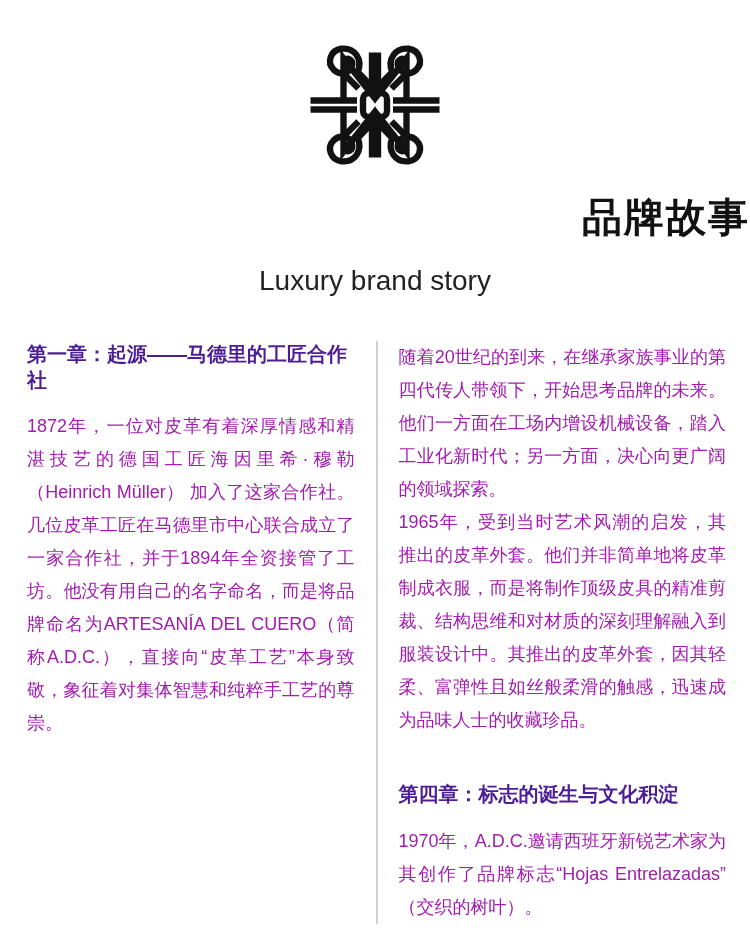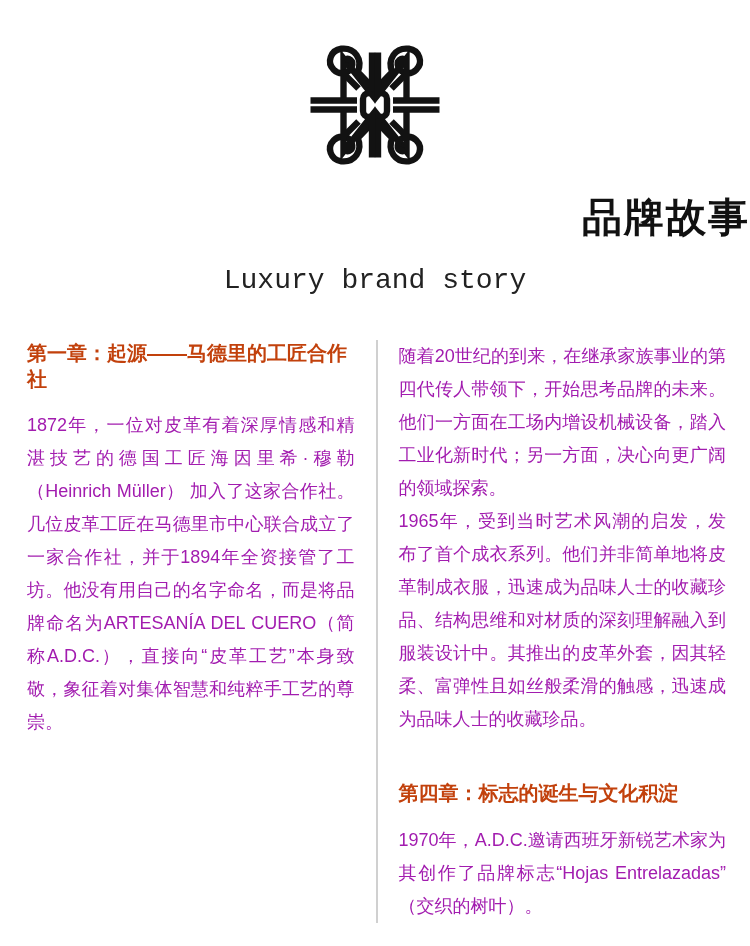--- a/index.html
+++ b/index.html
@@ -23,42 +23,41 @@
     font-weight: 700;
     letter-spacing: 2px;
     color: #111111;
   }
   .page-subtitle {
     margin-top: 20px;
     text-align: center;
     font-size: 28px;
     font-weight: 400;
     color: #222222;
-    font-family: Liberation Mono, monospace;
   }
 
   
   .columns {
     display: flex;
     align-items: stretch;
     margin-top: 44px;
     padding: 0 24px 30px 27px;
   }
   .col { flex: 1 1 0; min-width: 0; }
   .divider {
     width: 2px;
     background: #d0d0d0;
     margin: 0 21px;
   }
   .chapter + .chapter { margin-top: 44px; }
   .chapter-heading {
     font-size: 20px;
     line-height: 26px;
     font-weight: 700;
-    color: #c2410c;
+    color: #4c1d95;
     margin-bottom: 17px;
   }
   .chapter + .chapter .chapter-heading { margin-bottom: 18px; }
   .chapter p {
     font-size: 18px;
     line-height: 33px;
     color: #a21caf;
     text-align: justify;
   }
 </style>
@@ -97,21 +96,21 @@
       </section>
 
     </div>
 
     <div class="divider"></div>
 
     <div class="col">
 
       <section class="chapter">
         <p>随着20世纪的到来，在继承家族事业的第四代传人带领下，开始思考品牌的未来。他们一方面在工场内增设机械设备，踏入工业化新时代；另一方面，决心向更广阔的领域探索。</p>
-        <p>1965年，受到当时艺术风潮的启发，发布了首个成衣系列。他们并非简单地将皮革制成衣服，迅速成为品味人士的收藏珍品、结构思维和对材质的深刻理解融入到服装设计中。其推出的皮革外套，因其轻柔、富弹性且如丝般柔滑的触感，迅速成为品味人士的收藏珍品。</p>
+        <p>1965年，受到当时艺术风潮的启发，其推出的皮革外套。他们并非简单地将皮革制成衣服，而是将制作顶级皮具的精准剪裁、结构思维和对材质的深刻理解融入到服装设计中。其推出的皮革外套，因其轻柔、富弹性且如丝般柔滑的触感，迅速成为品味人士的收藏珍品。</p>
       </section>
 
       <section class="chapter">
         <h2 class="chapter-heading">第四章：标志的诞生与文化积淀</h2>
         <p>1970年，A.D.C.邀请西班牙新锐艺术家为其创作了品牌标志“Hojas Entrelazadas”（交织的树叶）。</p>
 
       </section>
 
     </div>
 

